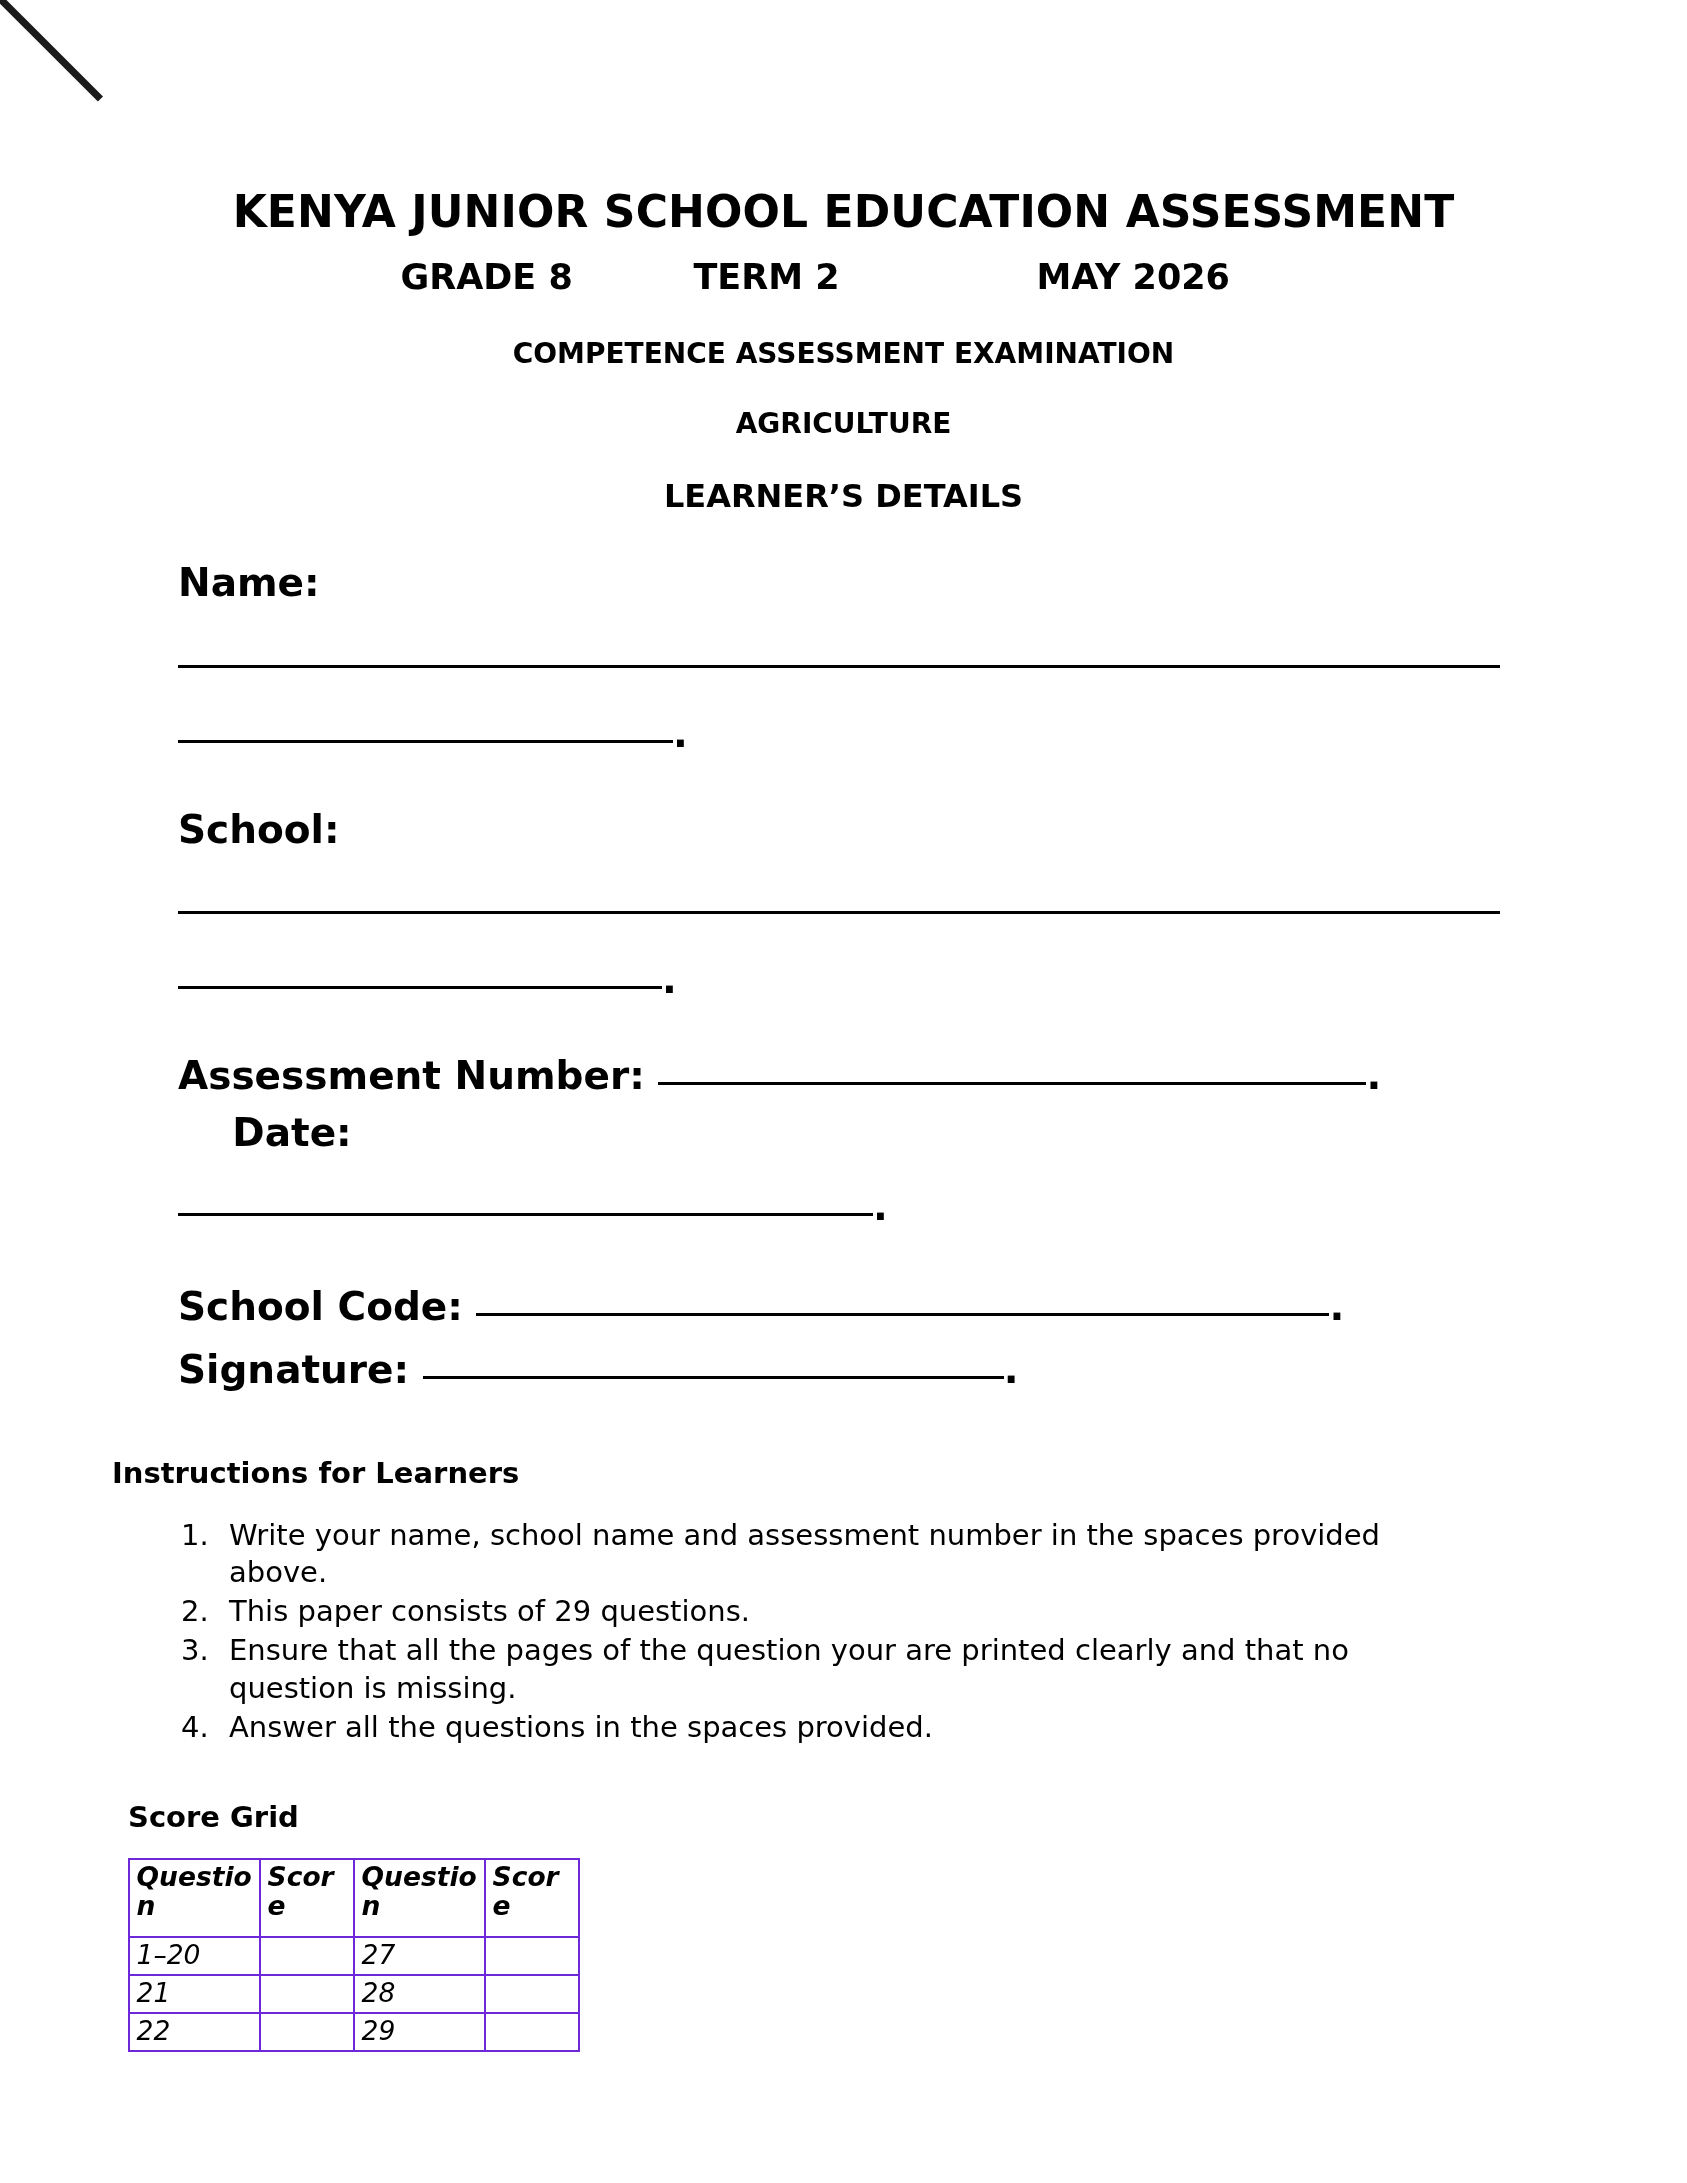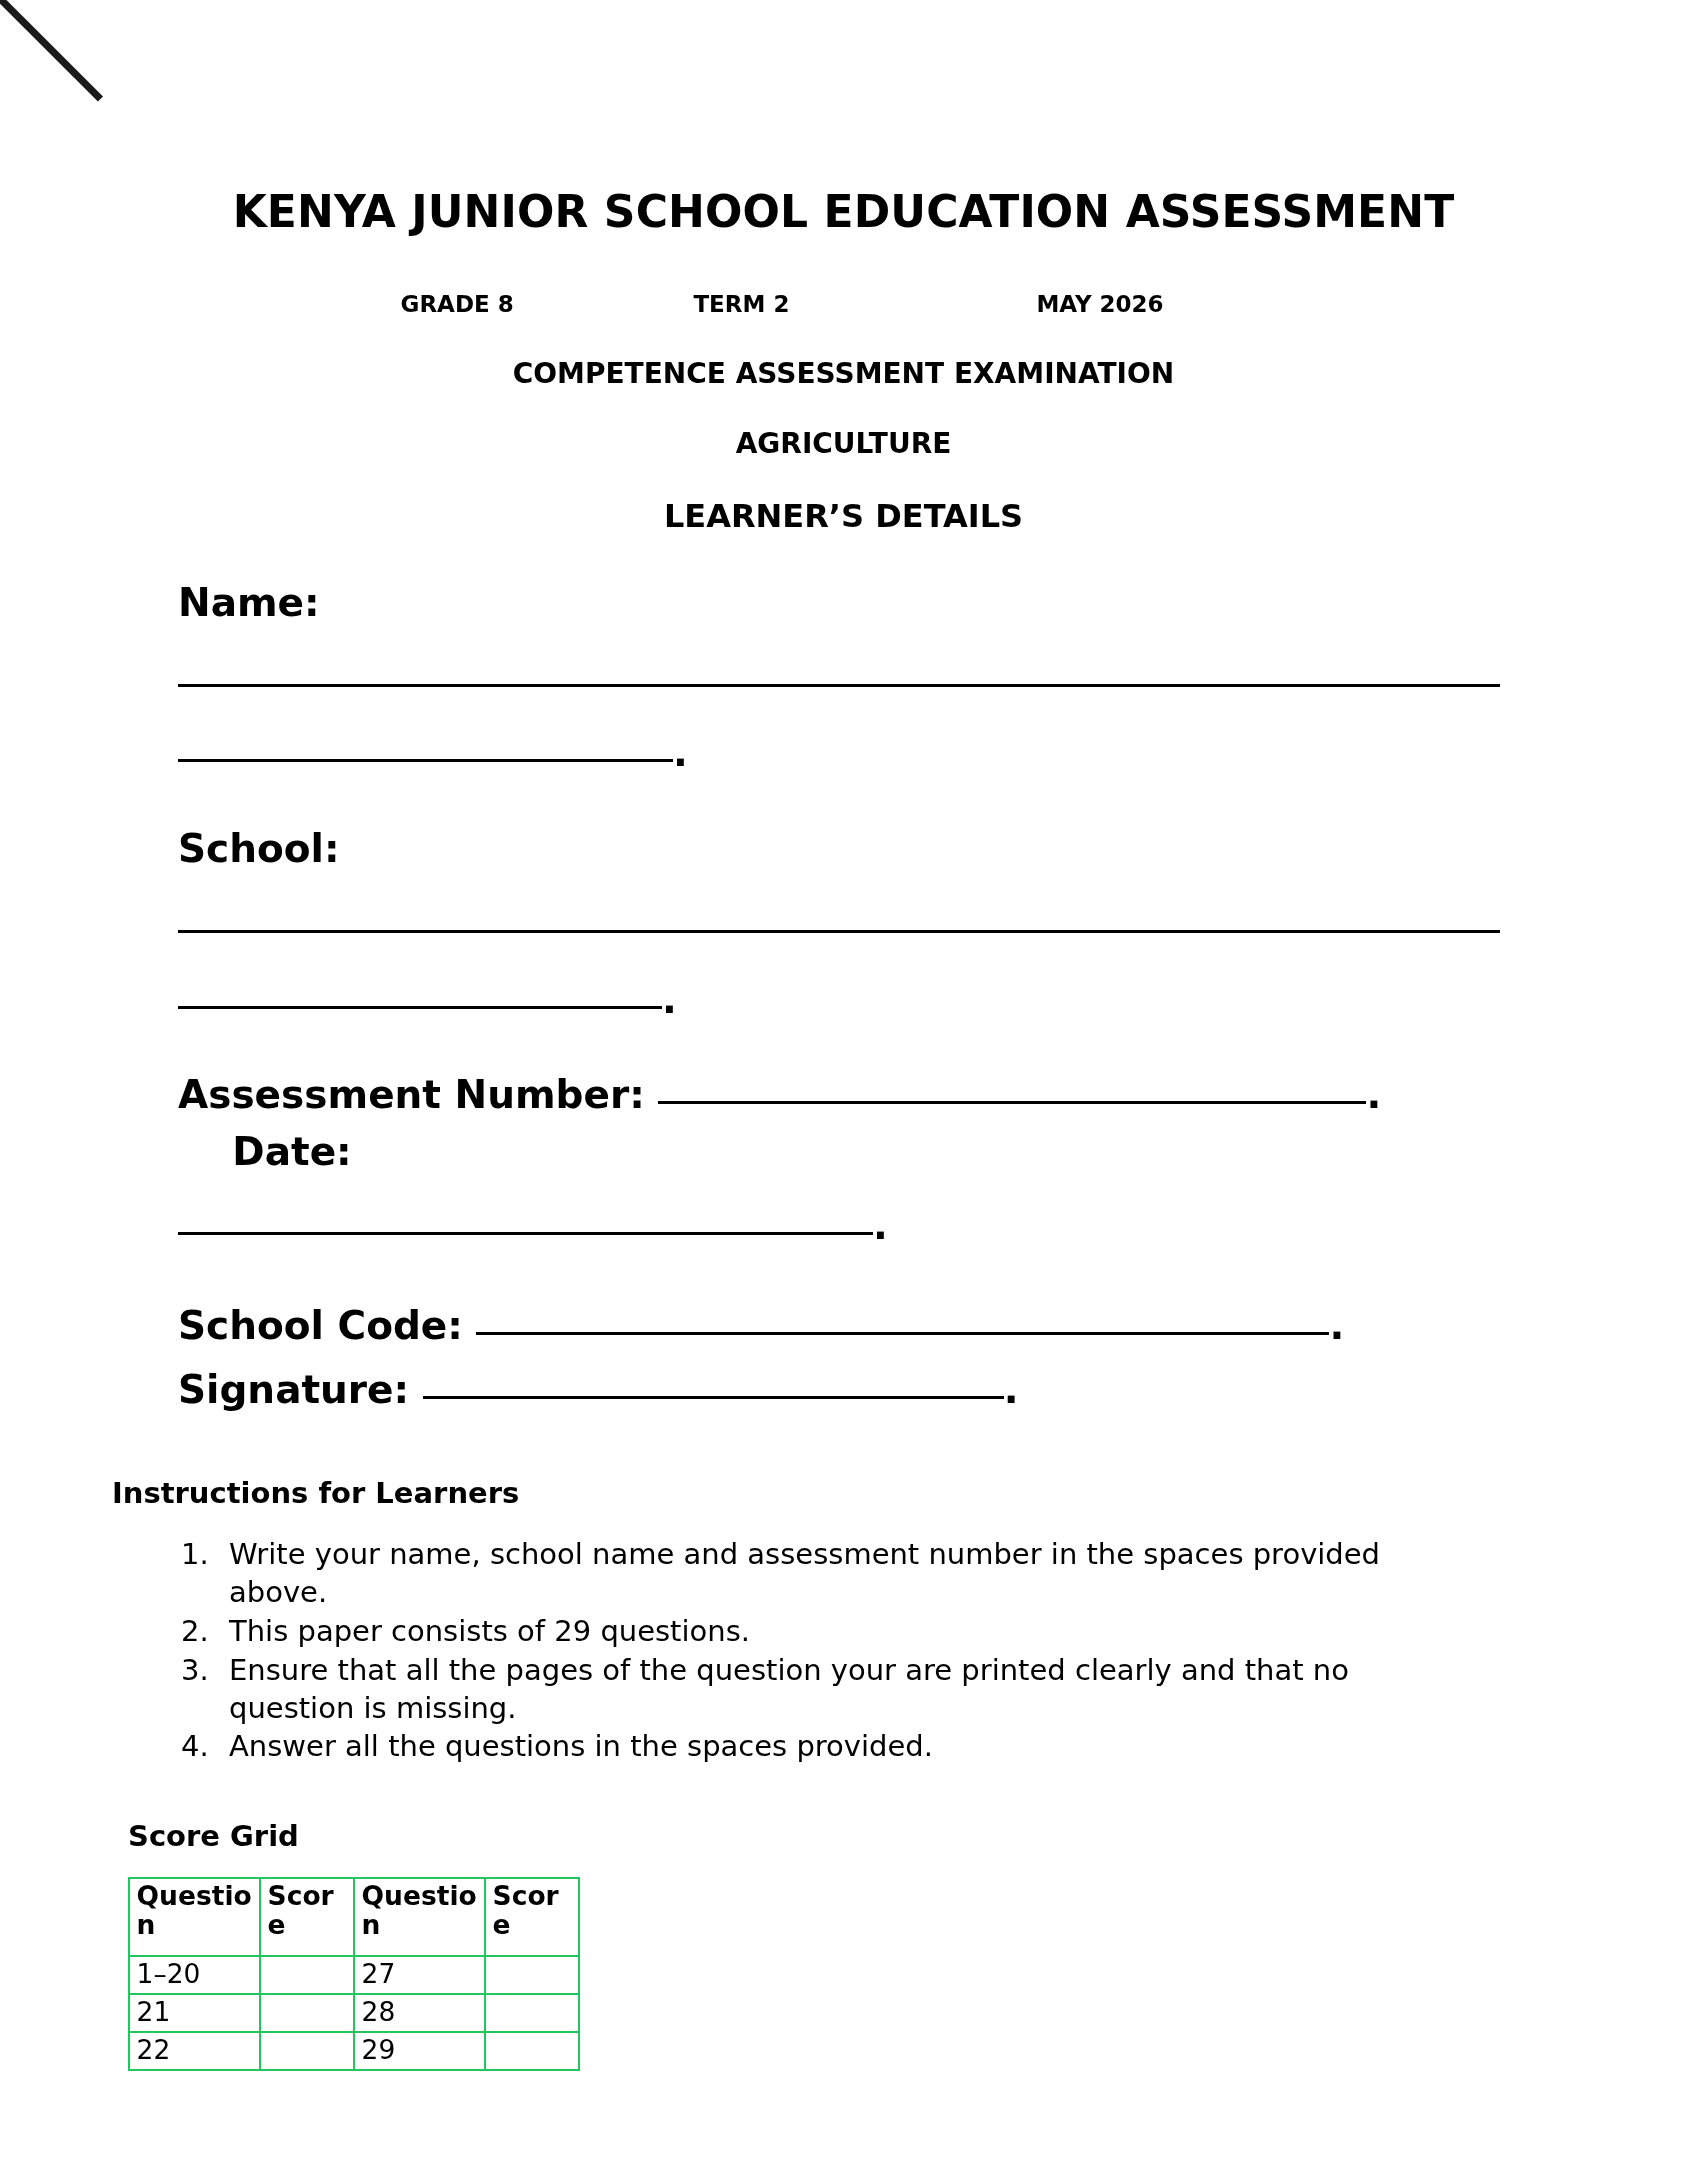--- a/index.html
+++ b/index.html
@@ -45,26 +45,26 @@
   .doc-title {
     font-size: 44px;
     font-weight: bold;
     line-height: 1.22;
     letter-spacing: 0.1px;
     margin: 0 auto;
     width: 1224px;
   }
 
   .meta-row {
-    margin-top: 51px;
+    margin-top: 16px;
     width: 1072px;
     margin-left: auto;
     margin-right: auto;
     display: flex;
-    font-size: 23px;
+    font-size: 35px;
     font-weight: bold;
     line-height: 1.3;
   }
   .meta-grade { width: 36.0%; text-align: left; padding-left: 93px; box-sizing: border-box;}
   .meta-term  { width: 32.0%; text-align: left; }
   .meta-date  { width: 32.0%; text-align: left; }
 
   .subtitle-1 {
     margin-top: 37px;
     font-size: 28px;
@@ -162,26 +162,27 @@
   table.score-grid {
     margin-top: 24px;
     margin-left: 112px;
     border-collapse: collapse;
     table-layout: fixed;
     width: 450px;
     font-size: 26.5px;
   }
   table.score-grid th,
   table.score-grid td {
-    border: 2px solid #22c55e;
+    border: 2px solid #6d28d9;
     padding: 2px 6.6px;
     vertical-align: top;
     height: 38px;
     box-sizing: border-box;
     word-break: break-all;
+    font-style: italic;
   }
   table.score-grid th {
     font-weight: bold;
     text-align: left;
     line-height: 1.1;
     height: 78px;
   }
   table.score-grid td {
     font-weight: normal;
     line-height: 1.1;

